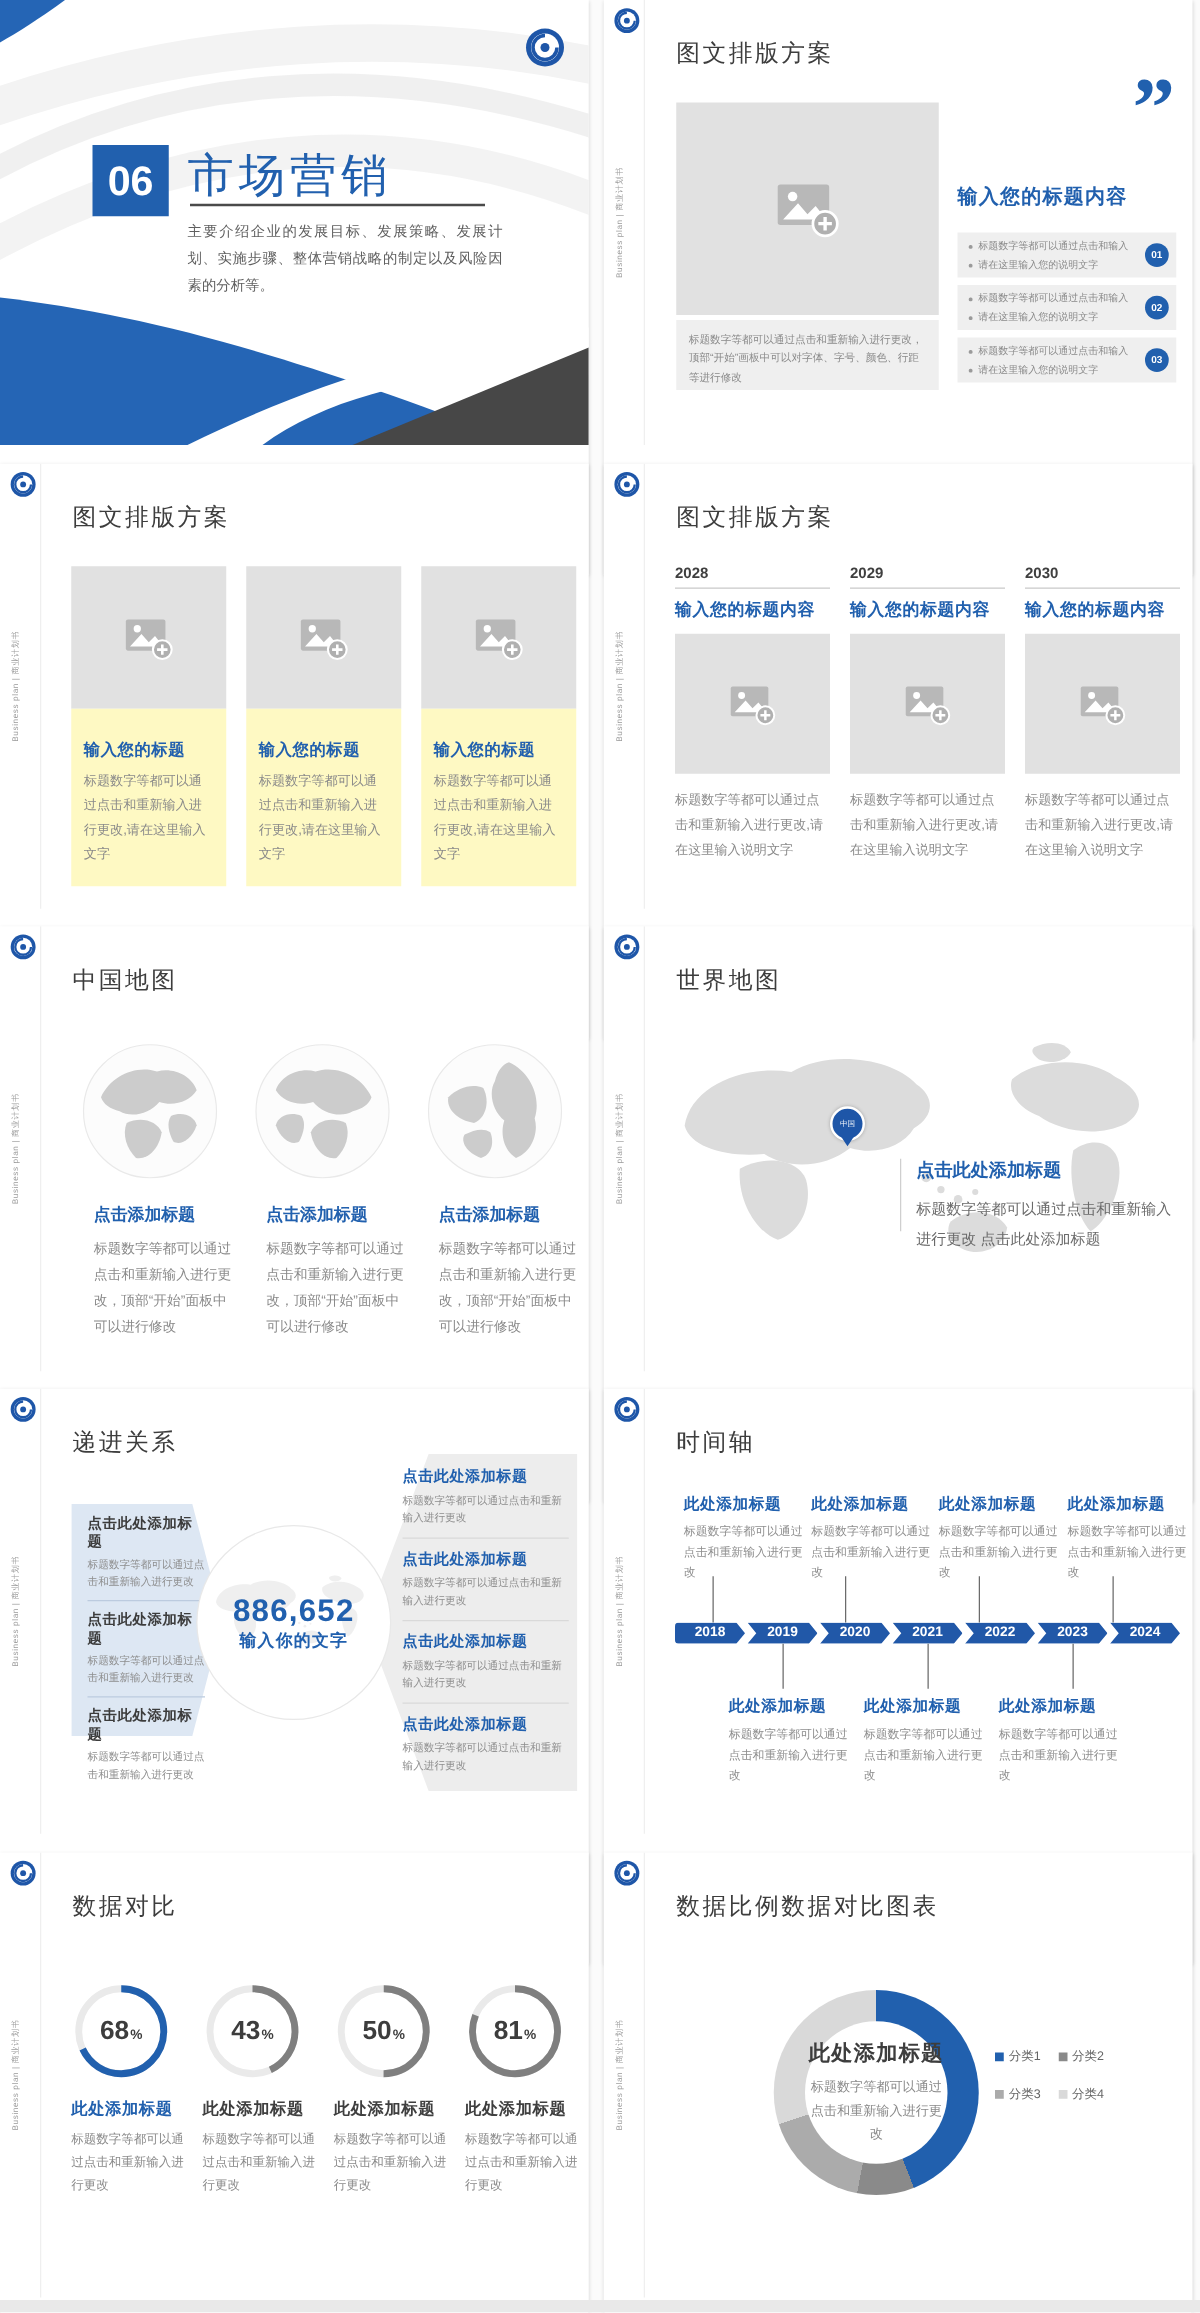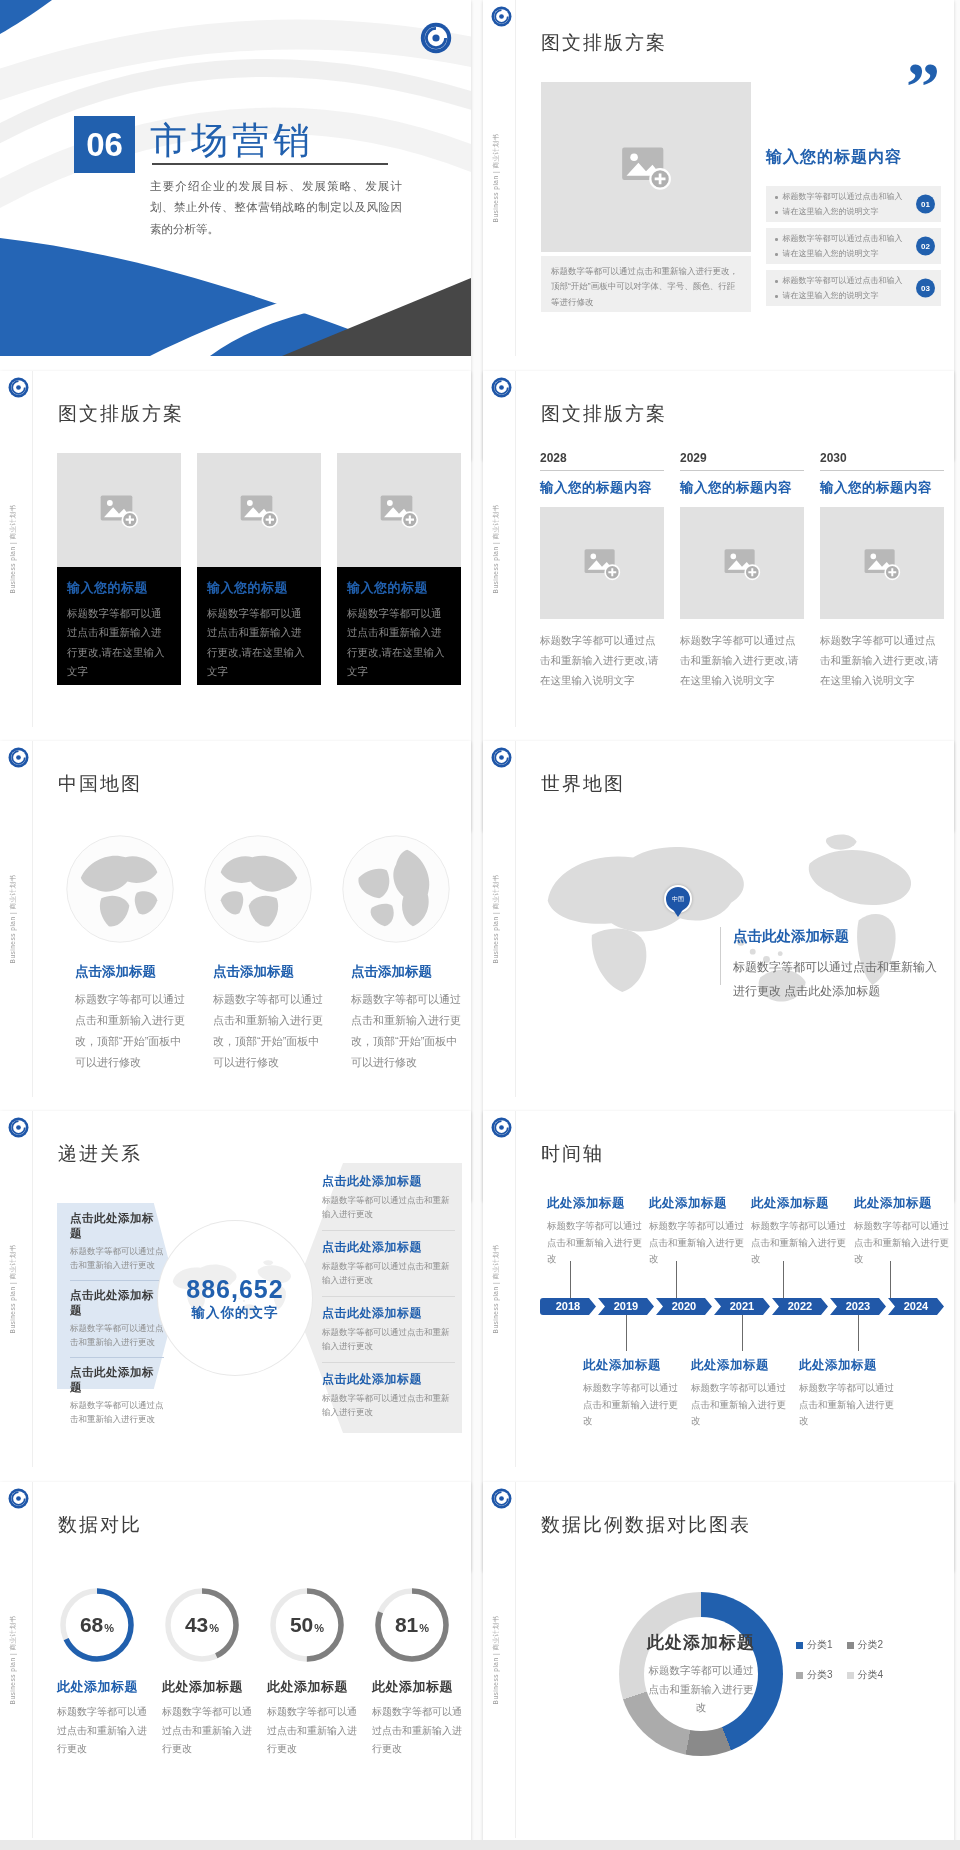--- a/index.html
+++ b/index.html
@@ -47,21 +47,21 @@
   .s63-item .row{display:flex;align-items:flex-start;margin-bottom:3px;}
   .dot{width:2.5px;height:2.5px;border-radius:50%;background:#9a9a9a;margin:5px 5px 0 0;flex:none;}
   .s63-item .txt{font-size:8px;color:#8a8a8a;line-height:1.55;}
   .badge{position:absolute;right:6px;top:50%;transform:translateY(-50%);width:19px;height:19px;border-radius:50%;
          background:#2160ae;color:#fff;font-size:8px;font-weight:bold;display:flex;align-items:center;justify-content:center;}
 
   
   .card{position:absolute;top:82px;width:124px;}
   .card-img{height:114px;}
   .card-img svg{width:40px;height:37px;}
-  .card-body{height:94px;background:#000000;padding:12px 10px;}
+  .card-body{height:94px;background:#fef9c3;padding:24px 10px;}
   .card-h{font-size:13px;font-weight:bold;color:#2160ae;margin-bottom:7px;letter-spacing:.5px;}
   .card-t{font-size:10.5px;color:#8a8a8a;line-height:1.85;}
 
   
   .ycol{position:absolute;top:80px;width:124px;}
   .y-year{font-size:12px;font-weight:bold;color:#3f3f3f;}
   .y-rule{height:1px;background:#c9c9c9;margin:5px 0 8px;}
   .y-h{font-size:13.5px;font-weight:bold;color:#2160ae;letter-spacing:.5px;margin-bottom:10px;}
   .y-img{height:112px;margin-bottom:12px;}
   .y-img svg{width:38px;height:35px;}
@@ -189,21 +189,21 @@
     <path d="M0,238 C120,252 240,286 420,356 L0,356 Z" fill="#2565b5"></path>
     <path d="M150,356 C280,292 380,272 471,262 L471,300 C370,292 270,312 210,356 Z" fill="#ffffff"></path>
     <path d="M471,278 L471,356 L282,356 Z" fill="#474747"></path>
   </svg>
   <svg class="biglogo">
       <use href="#emblem"></use>
     </svg>
   <div class="numbox">06</div>
   <div class="bigtitle">市场营销</div>
   <div class="rule"></div>
-  <div class="desc">主要介绍企业的发展目标、发展策略、发展计划、禁止外传、整体营销战略的制定以及风险因素的分析等。</div>
+  <div class="desc">主要介绍企业的发展目标、发展策略、发展计划、实施步骤、整体营销战略的制定以及风险因素的分析等。</div>
   <div class="fpage">62</div>
   <div class="fbrand">Business plan | 商业计划书</div>
   <div class="furl62">www.pptgenius.com | 内部资料 禁止外传</div>
 </div>
 
 <div class="slide c1 r0">
   <svg class="logo">
       <use href="#emblem"></use>
     </svg>
   <div class="vline"></div>

